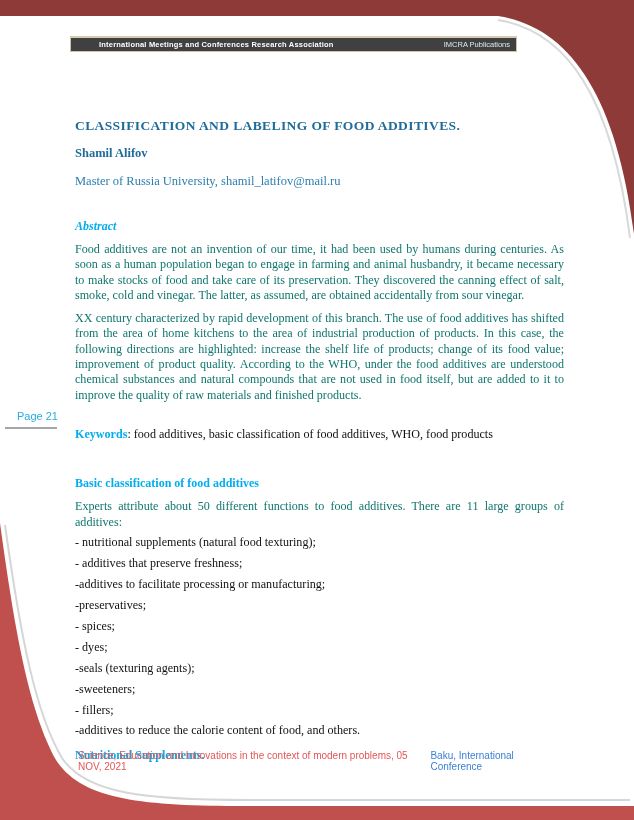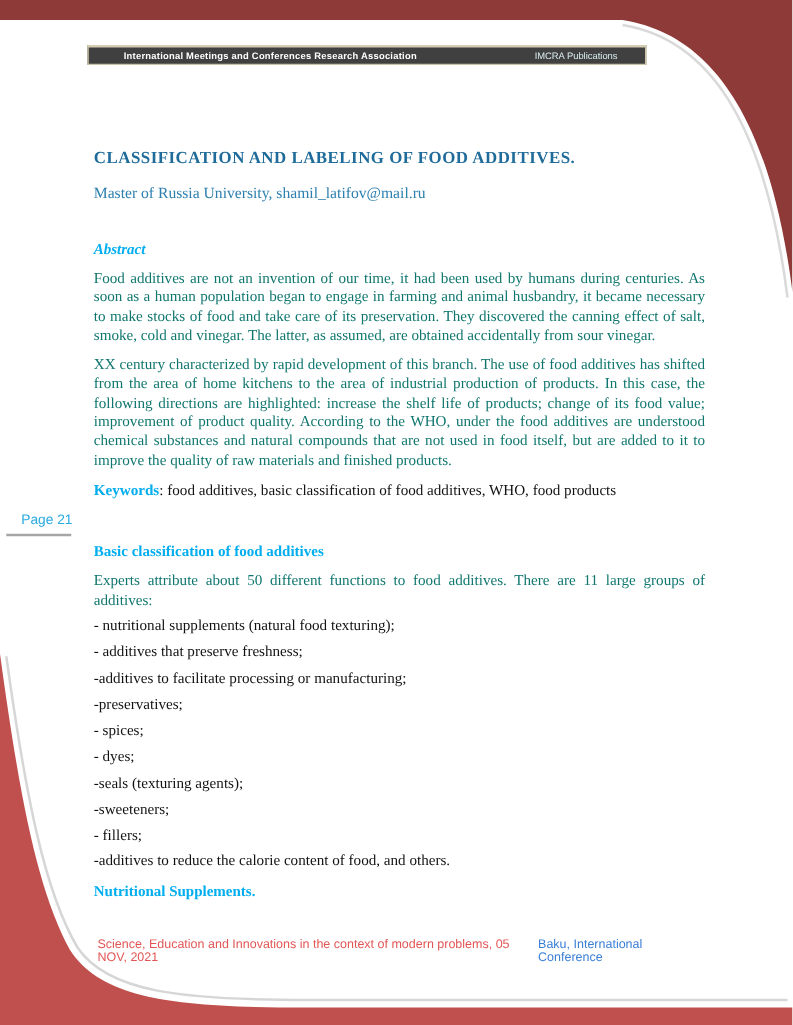--- a/index.html
+++ b/index.html
@@ -32,21 +32,21 @@
   }
   .header-bar .assoc {
     color: #ffffff;
     font-weight: bold;
     margin-left: 28px;
     letter-spacing: 0.2px;
   }
   .header-bar .pubs {
     color: #d9ecef;
     margin-left: auto;
-    margin-right: 22px;
+    margin-right: 6px;
     text-align: center;
   }
   
   .content {
     position: absolute;
     left: 75px; top: 117px;
     width: 489px;
     color: #000000;
   }
   .paper-title {
@@ -79,21 +79,21 @@
   .section-heading  { margin-top: 34px; }
   .sub-heading      { margin-top: 9px; }
   .body-par {
     margin-top: 8px;
     font-size: 12.1px;
     line-height: 15.3px;
     text-align: justify;
     color: #0f766e;
   }
   .keywords-par {
-    margin-top: 9px;
+    margin-top: 24px;
     font-size: 12.1px;
     line-height: 15.3px;
     color: #111111;
   }
   .keywords-par .kw-label { color: #00aeef; font-weight: bold; }
   .list-item {
     margin-top: 5.6px;
     font-size: 12.1px;
     line-height: 15.3px;
     color: #111111;
@@ -144,20 +144,21 @@
   <path d="M5,525 C21,640 36,714 62,758 C86,794 146,800 248,800 L630,800" fill="none" stroke="#d6d6d6" stroke-width="2"></path>
 </svg>
 
 <div class="header-bar">
   <span class="assoc">International Meetings and Conferences Research Association</span>
   <span class="pubs">IMCRA Publications</span>
 </div>
 
 <div class="content">
   <div class="paper-title">CLASSIFICATION AND LABELING OF FOOD ADDITIVES.</div>
+  <div class="author">Shamil Alifov</div>
   <div class="affiliation">Master of Russia University, shamil_latifov@mail.ru</div>
 
   <div class="cyan-heading abstract-heading">Abstract</div>
   <p class="body-par">Food additives are not an invention of our time, it had been used by humans during centuries. As soon as a human population began to engage in farming and animal husbandry, it became necessary to make stocks of food and take care of its preservation. They discovered the canning effect of salt, smoke, cold and vinegar. The latter, as assumed, are obtained accidentally from sour vinegar.</p>
   <p class="body-par">XX century characterized by rapid development of this branch. The use of food additives has shifted from the area of home kitchens to the area of industrial production of products. In this case, the following directions are highlighted: increase the shelf life of products; change of its food value; improvement of product quality.  According to the WHO, under the food additives are understood chemical substances and natural compounds that are not used in food itself, but are added to it to improve the quality of raw materials and finished products.</p>
 
   <p class="keywords-par"><span class="kw-label">Keywords</span><span>: food additives, basic classification of food additives, WHO, food products</span></p>
 
   <div class="cyan-heading section-heading">Basic classification of food additives</div>
   <p class="body-par">Experts attribute about 50 different functions to food additives. There are 11 large groups of additives:</p>

